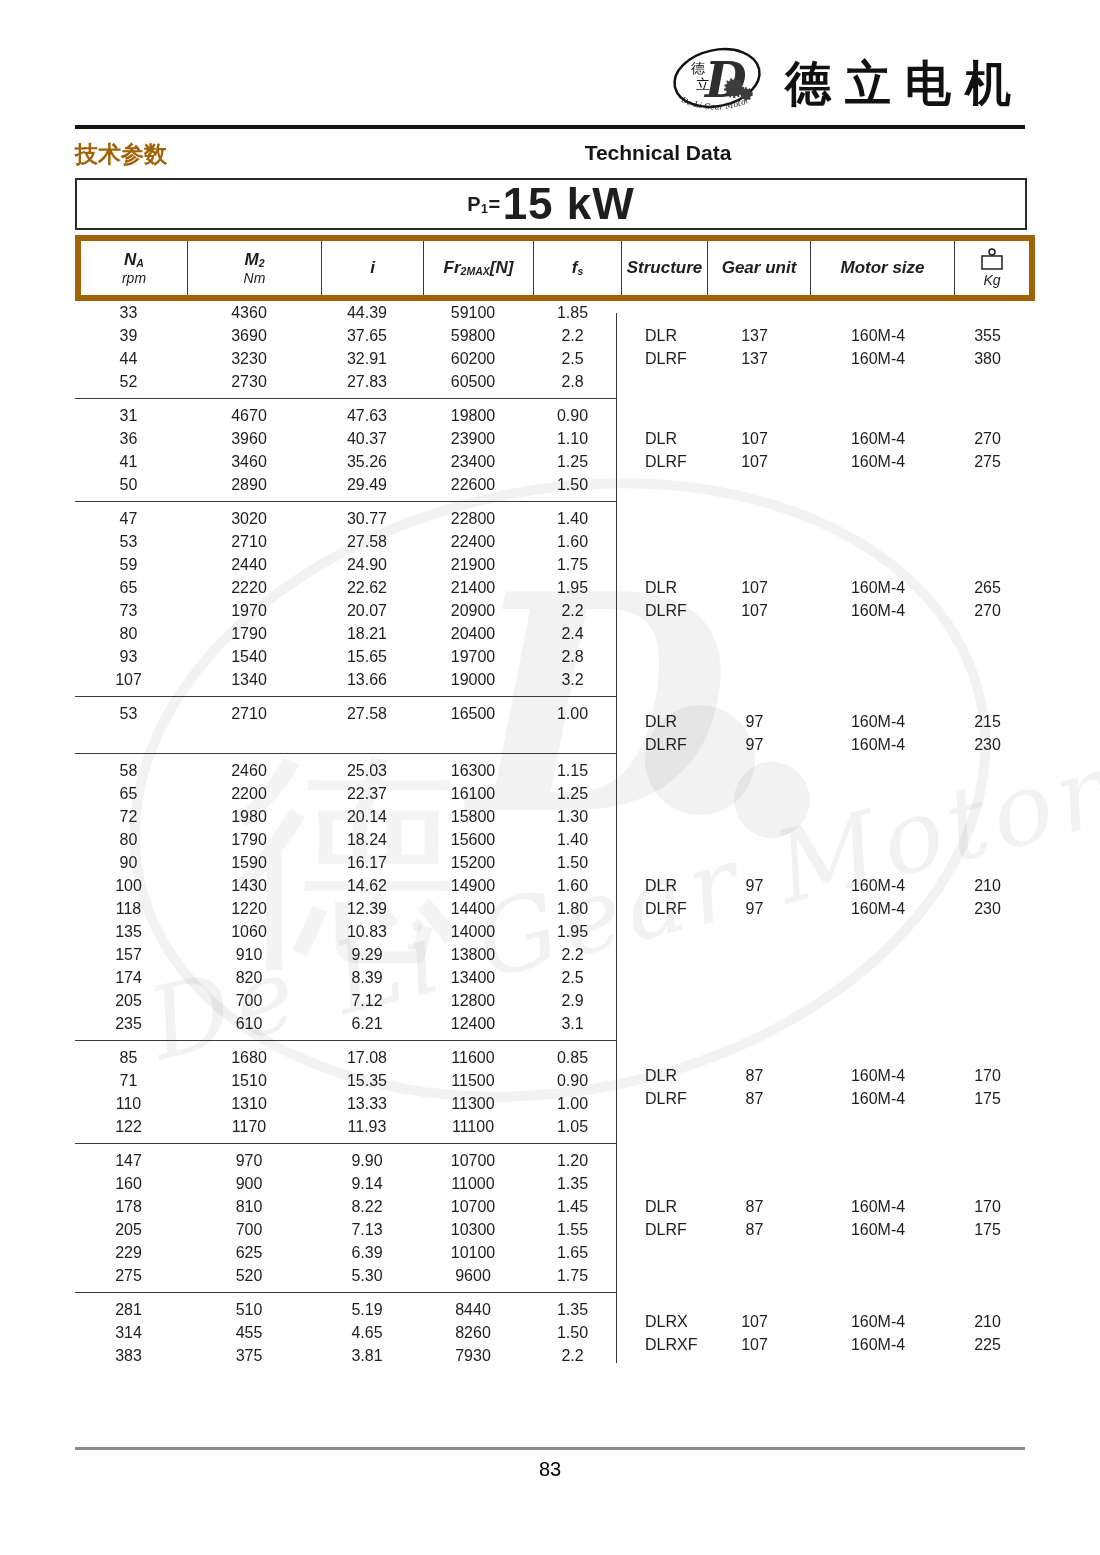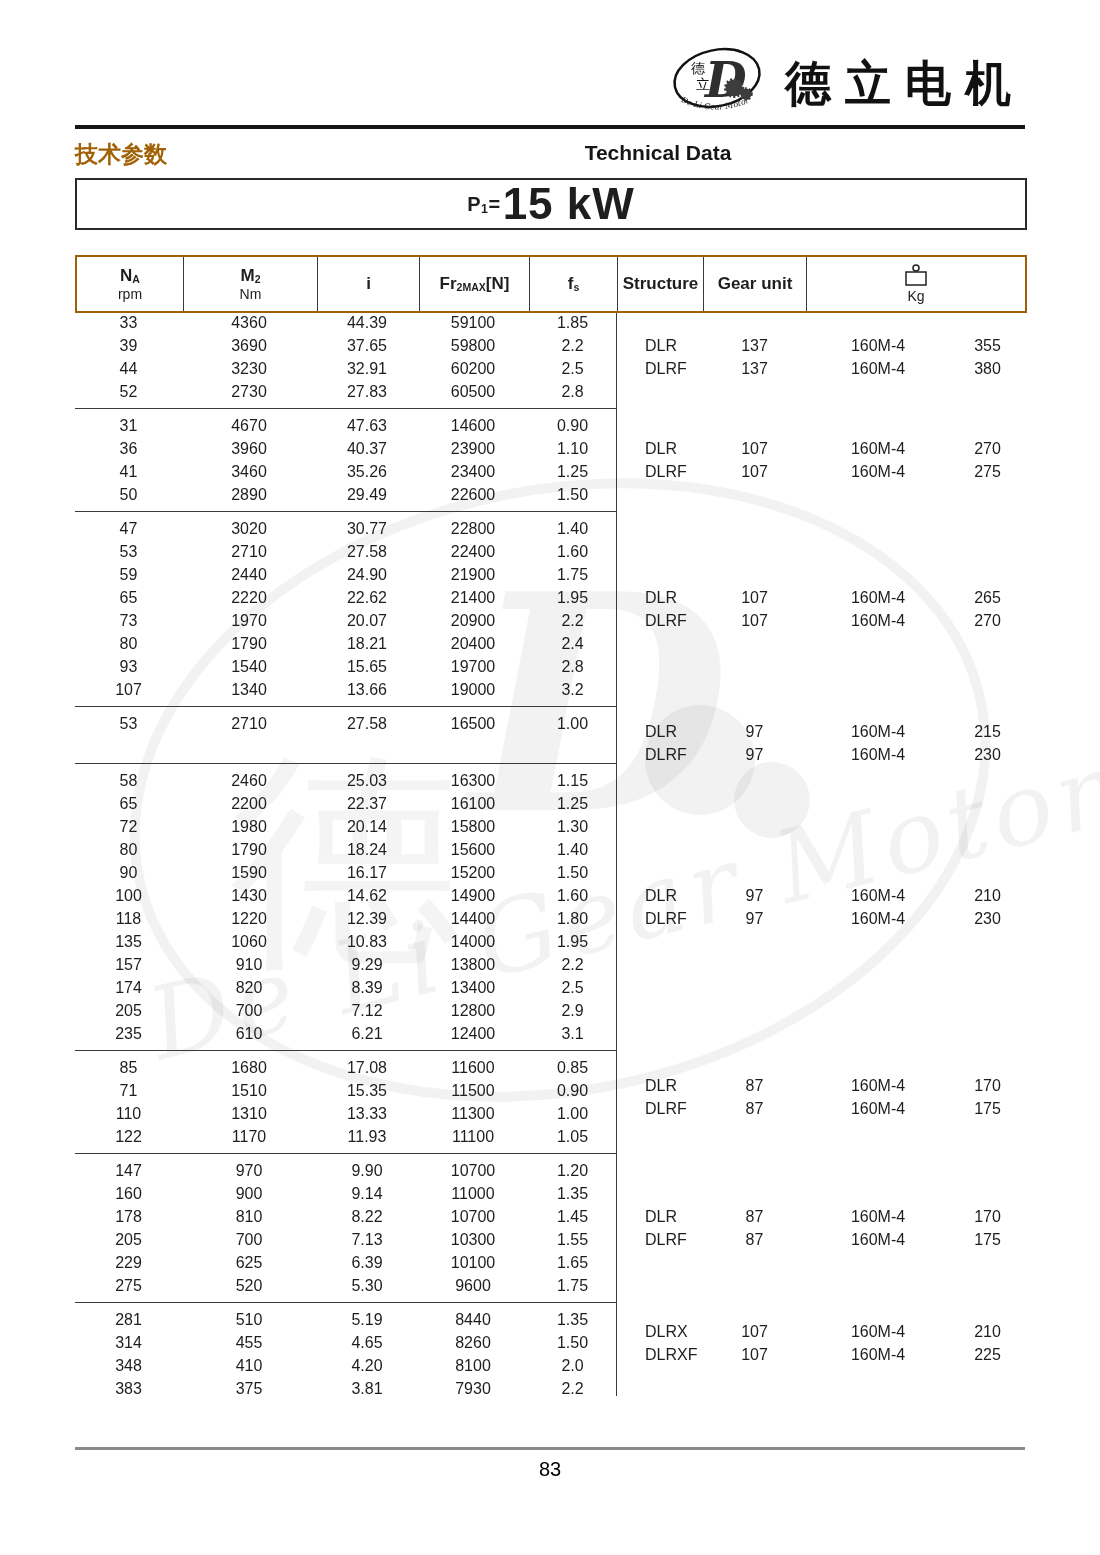--- a/index.html
+++ b/index.html
@@ -21,35 +21,35 @@
             font-size:21px;font-weight:bold;color:#161616;}
 
   
   .power-box{position:absolute;top:178px;left:0;width:948px;height:48px;border:2px solid #2a2a2a;
              display:flex;align-items:center;justify-content:center;}
   .p-small{font-size:20px;font-weight:bold;letter-spacing:.5px;}
   .p-big{font-size:44px;font-weight:bold;letter-spacing:1px;margin-left:2px;}
   .subsc{font-size:62%;position:relative;top:.18em;font-weight:bold;}
 
   
-  .thead{position:absolute;top:255px;left:0;width:948px;height:54px;border:2px solid #a16207;
-         display:flex;}
+  .thead{position:absolute;top:235px;left:0;width:948px;height:54px;border:6px solid #a16207;
+         display:flex;font-style:italic;}
   .hcell{display:flex;flex-direction:column;align-items:center;justify-content:center;
          border-right:1px solid #3a3a3a;box-sizing:border-box;}
   .hcell:last-child{border-right:none;}
   .hmain{font-size:17px;font-weight:bold;line-height:1.15;}
   .hunit{font-size:14px;line-height:1.15;}
   .w0{width:107px;}.w1{width:134px;}.w2{width:102px;}.w3{width:110px;}
   .w4{width:88px;}.w5{width:86px;}.w6{width:103px;}.w7{width:144px;}.w8{flex:1;}
 
   
   .tbody{position:absolute;top:294px;left:0;width:950px;}
   .v-divider{position:absolute;left:541px;top:19px;bottom:10px;width:1px;background:#3a3a3a;}
   .group{position:relative;padding:5px 0 6px 0;}
-  .group:first-child{margin-top:12px;}
+  .group:first-child{margin-top:2px;}
   .group:not(:last-child)::after{content:"";position:absolute;left:0;bottom:0;width:542px;height:1px;background:#3a3a3a;}
   .trow{display:flex;height:23px;}
   .tcell{height:23px;line-height:23px;font-size:16px;text-align:center;}
   .c0{width:107px;}.c1{width:134px;}.c2{width:102px;}.c3{width:110px;}.c4{width:89px;}
   .structs{position:absolute;left:542px;width:408px;}
   .srow{display:flex;height:23px;}
   .scell{height:23px;line-height:23px;font-size:16px;text-align:center;box-sizing:border-box;}
   .s0{width:86px;text-align:left;padding-left:28px;}
   .s1{width:103px;}.s2{width:144px;}.s3{width:75px;}
 
@@ -127,20 +127,23 @@
       </div>
       <div class="hcell w4">
         <div class="hmain"><span>f</span><span class="subsc">s</span></div>
       </div>
       <div class="hcell w5">
         <div class="hmain">Structure</div>
       </div>
       <div class="hcell w6">
         <div class="hmain">Gear unit</div>
       </div>
+      <div class="hcell w7">
+        <div class="hmain">Motor size</div>
+      </div>
       <div class="hcell w8">
         <svg width="26" height="24" viewBox="0 0 26 24">
           <circle cx="13" cy="4" r="3" fill="none" stroke="#222" stroke-width="1.5"></circle>
           <rect x="3" y="8" width="20" height="13" fill="none" stroke="#222" stroke-width="1.5"></rect>
         </svg>
         <div class="hunit">Kg</div>
       </div>
     </div>
 
     <div class="tbody">
@@ -188,21 +191,21 @@
                 <div class="scell s2">160M-4</div>
                 <div class="scell s3">380</div>
               </div>
             </div>
           </div>
           <div class="group">
             <div class="trow">
               <div class="tcell c0">31</div>
               <div class="tcell c1">4670</div>
               <div class="tcell c2">47.63</div>
-              <div class="tcell c3">14600</div>
+              <div class="tcell c3">19800</div>
               <div class="tcell c4">0.90</div>
             </div>
             <div class="trow">
               <div class="tcell c0">36</div>
               <div class="tcell c1">3960</div>
               <div class="tcell c2">40.37</div>
               <div class="tcell c3">23900</div>
               <div class="tcell c4">1.10</div>
             </div>
             <div class="trow">
@@ -541,27 +544,20 @@
               <div class="tcell c4">1.35</div>
             </div>
             <div class="trow">
               <div class="tcell c0">314</div>
               <div class="tcell c1">455</div>
               <div class="tcell c2">4.65</div>
               <div class="tcell c3">8260</div>
               <div class="tcell c4">1.50</div>
             </div>
             <div class="trow">
-              <div class="tcell c0">348</div>
-              <div class="tcell c1">410</div>
-              <div class="tcell c2">4.20</div>
-              <div class="tcell c3">8100</div>
-              <div class="tcell c4">2.0</div>
-            </div>
-            <div class="trow">
               <div class="tcell c0">383</div>
               <div class="tcell c1">375</div>
               <div class="tcell c2">3.81</div>
               <div class="tcell c3">7930</div>
               <div class="tcell c4">2.2</div>
             </div>
             <div class="structs" style="top: 16.5px;">
               <div class="srow">
                 <div class="scell s0">DLRX</div>
                 <div class="scell s1">107</div>

